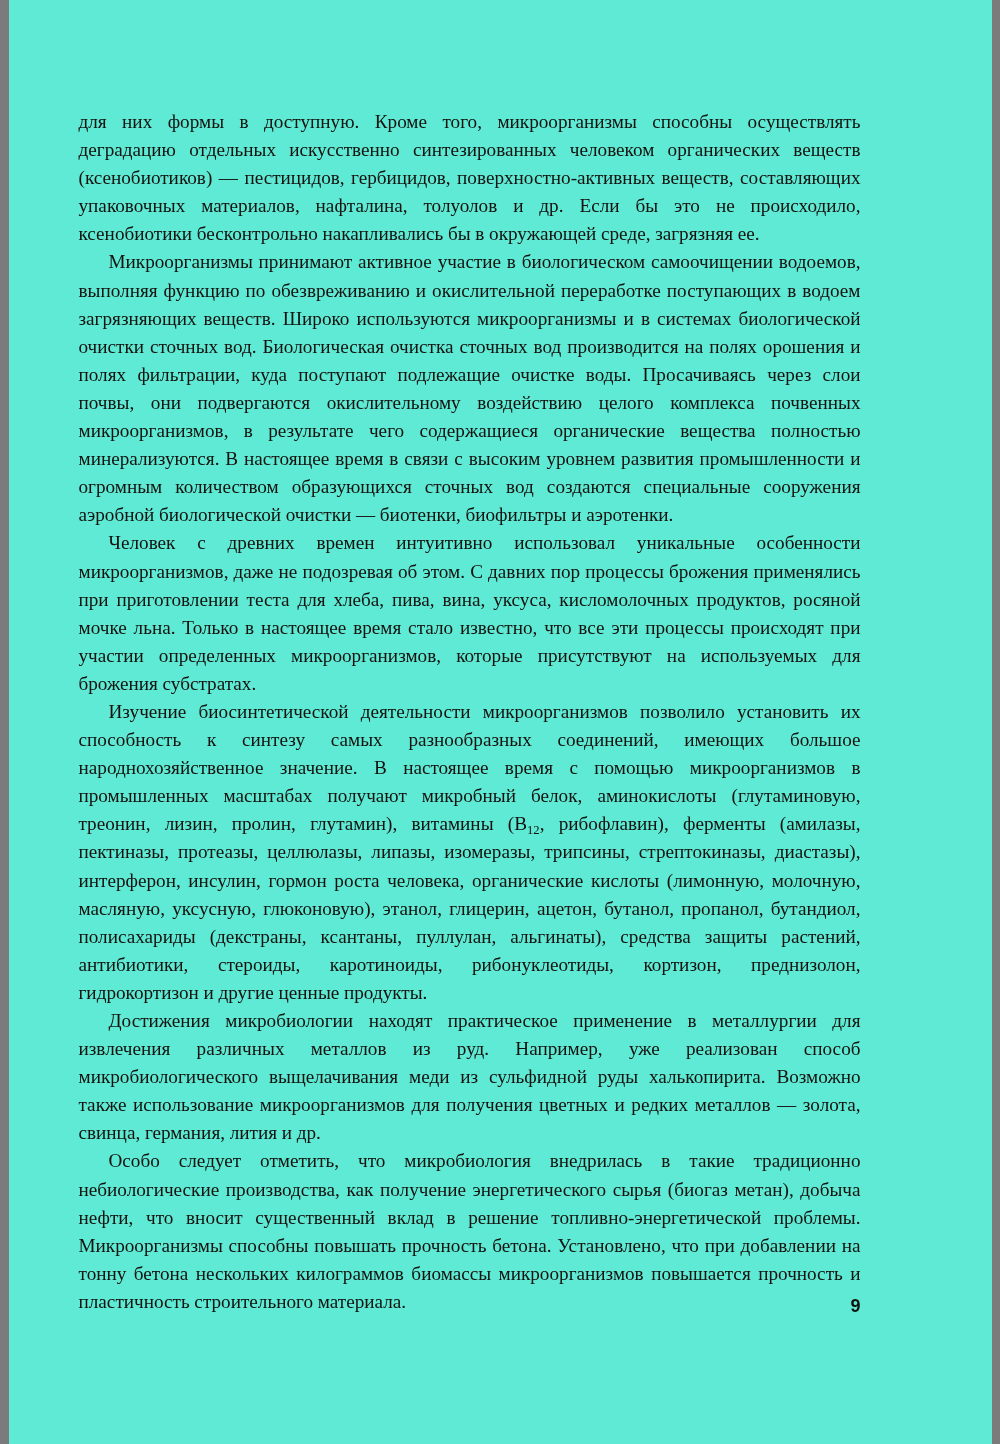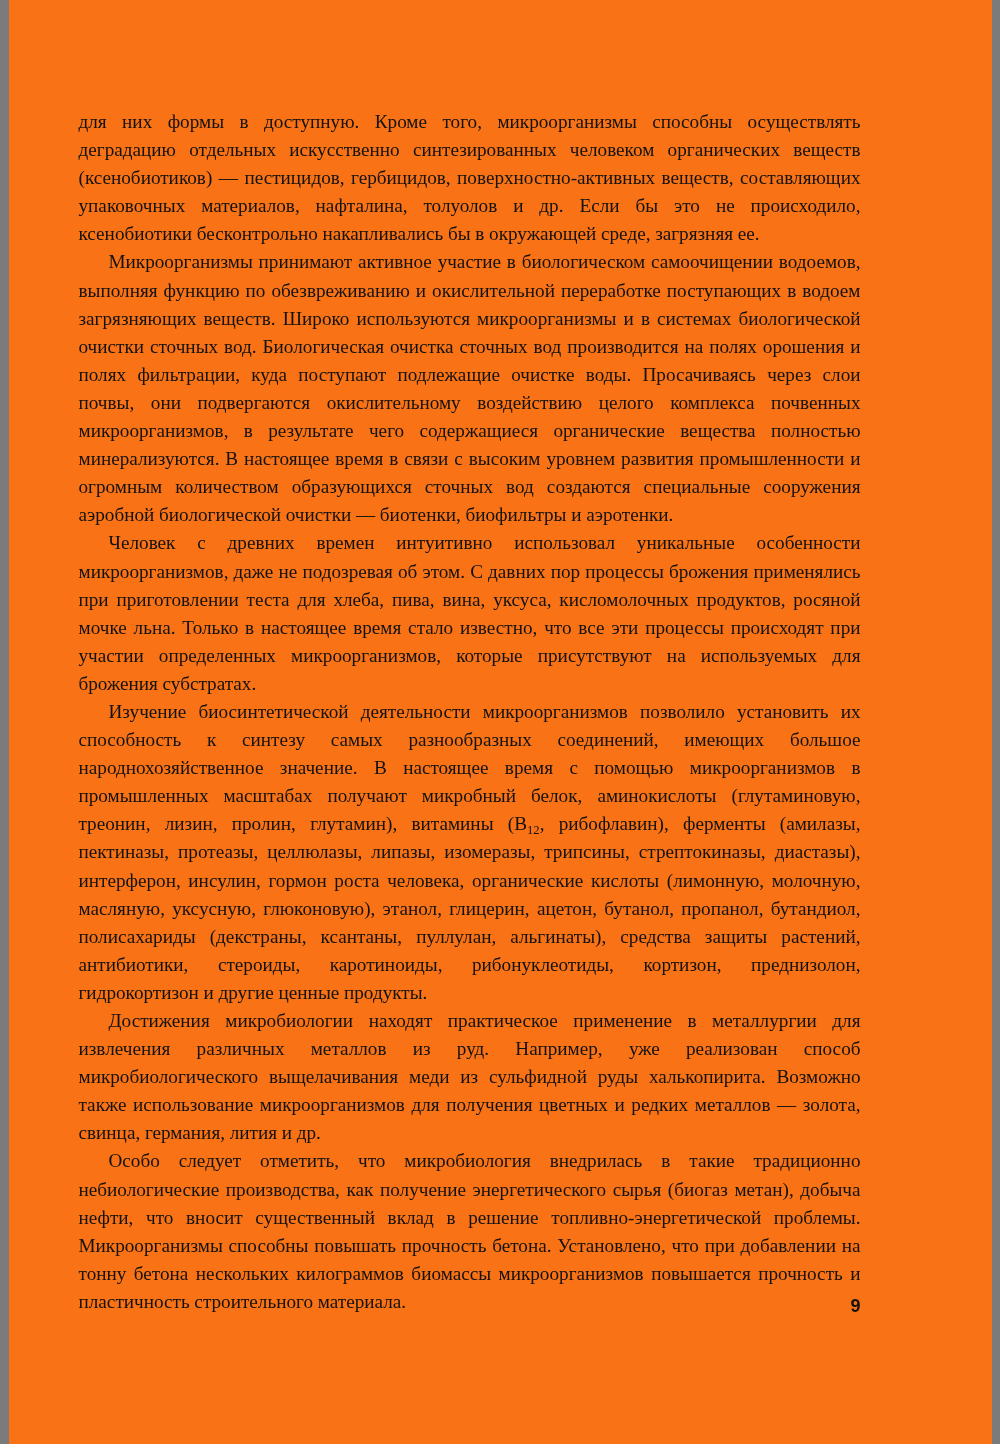--- a/index.html
+++ b/index.html
@@ -8,21 +8,21 @@
     background: #7b7b7b;
   }
   body {
     font-family: "Liberation Serif", "DejaVu Serif", serif;
   }
   .page {
     position: relative;
     width: 983px;
     height: 1444px;
     margin: 0 auto;
-    background: #f97316;
+    background: #5eead4;
     box-sizing: border-box;
     overflow: hidden;
   }
   .page-inner {
     position: absolute;
     left: 70px;
     top: 108px;
     width: 782px;
   }
   .para {

